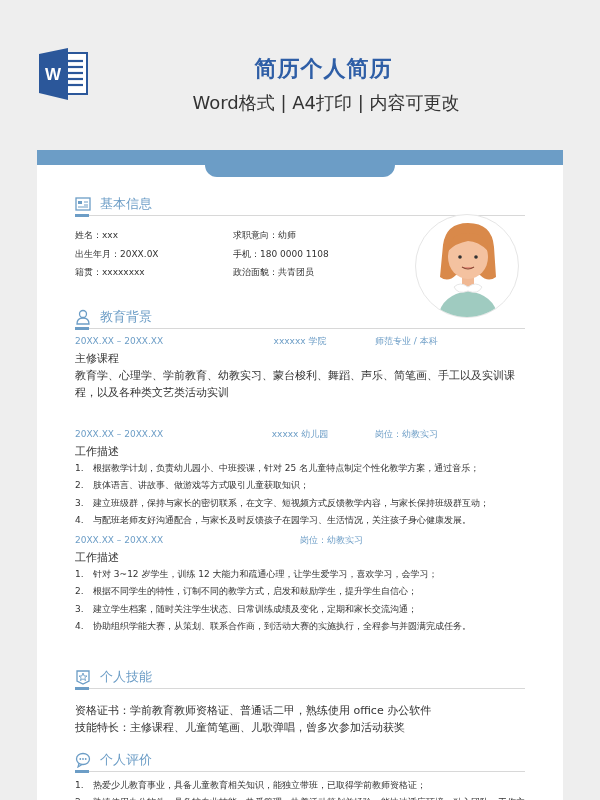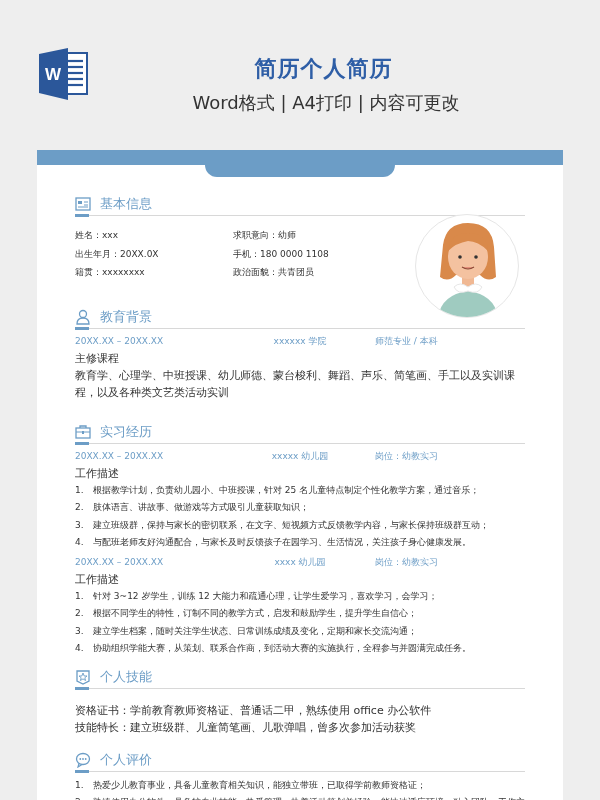--- a/index.html
+++ b/index.html
@@ -93,34 +93,24 @@
       </svg>
       <span class="sec-title">教育背景</span>
       <div class="accent"></div>
     </div>
     <div class="row3" style="margin-top:4px;">
       <span>20XX.XX – 20XX.XX</span>
       <span class="c">xxxxxx 学院</span>
       <span class="r">师范专业 / 本科</span>
     </div>
     <div class="fs">主修课程</div>
-    <div class="fs">教育学、心理学、中班授课、幼儿师德、蒙台梭利、舞蹈、声乐、简笔画、手工以及实训课程，以及各种类文艺类活动实训</div>
+    <div class="fs">教育学、心理学、学前教育、幼教实习、蒙台梭利、舞蹈、声乐、简笔画、手工以及实训课程，以及各种类文艺类活动实训</div>
   </div>
 
   <div class="section" style="top:272px;">
-    <div class="sec-head">
-      <svg class="sec-icon" viewBox="0 0 16 16">
-        <rect x="1" y="4" width="14" height="10" fill="none" stroke="#6c9dc6" stroke-width="1.3"></rect>
-        <path d="M5 4 V2 H11 V4" fill="none" stroke="#6c9dc6" stroke-width="1.3"></path>
-        <line x1="1" y1="8" x2="15" y2="8" stroke="#6c9dc6"></line>
-        <rect x="7" y="7" width="2" height="3" fill="#6c9dc6"></rect>
-      </svg>
-      <span class="sec-title">实习经历</span>
-      <div class="accent"></div>
-    </div>
     <div class="row3" style="margin-top:4px;">
       <span>20XX.XX – 20XX.XX</span>
       <span class="c">xxxxx 幼儿园</span>
       <span class="r">岗位：幼教实习</span>
     </div>
     <div class="fs">工作描述</div>
     <ol class="list">
       <li>
           <span class="n">1.</span>
           <span>根据教学计划，负责幼儿园小、中班授课，针对 25 名儿童特点制定个性化教学方案，通过音乐；</span>
@@ -133,21 +123,20 @@
           <span class="n">3.</span>
           <span>建立班级群，保持与家长的密切联系，在文字、短视频方式反馈教学内容，与家长保持班级群互动；</span>
         </li>
       <li>
           <span class="n">4.</span>
           <span>与配班老师友好沟通配合，与家长及时反馈孩子在园学习、生活情况，关注孩子身心健康发展。</span>
         </li>
     </ol>
     <div class="row3" style="margin-top:3px;">
       <span>20XX.XX – 20XX.XX</span>
-      <span class="c">xxxx 幼儿园</span>
       <span class="r">岗位：幼教实习</span>
     </div>
     <div class="fs">工作描述</div>
     <ol class="list">
       <li>
           <span class="n">1.</span>
           <span>针对 3~12 岁学生，训练 12 大能力和疏通心理，让学生爱学习，喜欢学习，会学习；</span>
         </li>
       <li>
           <span class="n">2.</span>
@@ -167,21 +156,21 @@
   <div class="section" style="top:517px;">
     <div class="sec-head">
       <svg class="sec-icon" viewBox="0 0 16 16">
         <path d="M2 2 H14 V12 L8 15 L2 12 Z" fill="none" stroke="#6c9dc6" stroke-width="1.3"></path>
         <polygon points="8,4 9.2,7 12,7 9.8,8.8 10.6,11.5 8,9.9 5.4,11.5 6.2,8.8 4,7 6.8,7" fill="none" stroke="#6c9dc6" stroke-width="0.9"></polygon>
       </svg>
       <span class="sec-title">个人技能</span>
       <div class="accent"></div>
     </div>
     <div class="fs" style="margin-top:13px;">资格证书：学前教育教师资格证、普通话二甲，熟练使用 office 办公软件</div>
-    <div class="fs">技能特长：建立班级群、儿童简笔画、儿歌弹唱，曾多次参加活动获奖</div>
+    <div class="fs">技能特长：主修课程、儿童简笔画、儿歌弹唱，曾多次参加活动获奖</div>
   </div>
 
   <div class="section" style="top:600px;">
     <div class="sec-head">
       <svg class="sec-icon" viewBox="0 0 16 16">
         <ellipse cx="8" cy="7" rx="6.5" ry="5.5" fill="none" stroke="#6c9dc6" stroke-width="1.3"></ellipse>
         <path d="M4 11.5 L3 15 L7 12.5" fill="none" stroke="#6c9dc6" stroke-width="1.2"></path>
         <circle cx="5.3" cy="7" r="0.9" fill="#6c9dc6"></circle>
           <circle cx="8" cy="7" r="0.9" fill="#6c9dc6"></circle>
           <circle cx="10.7" cy="7" r="0.9" fill="#6c9dc6"></circle>

